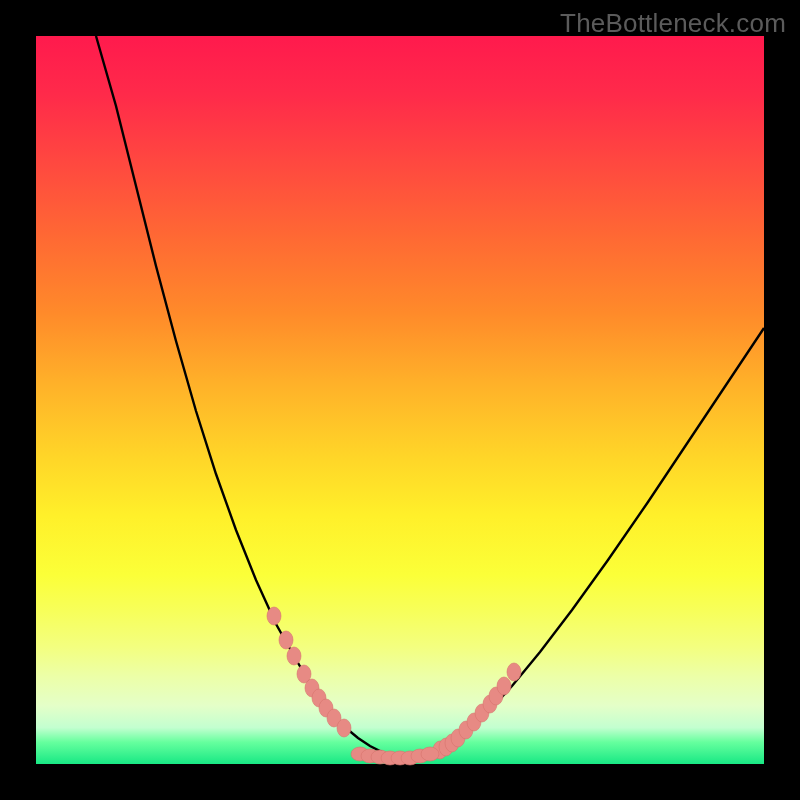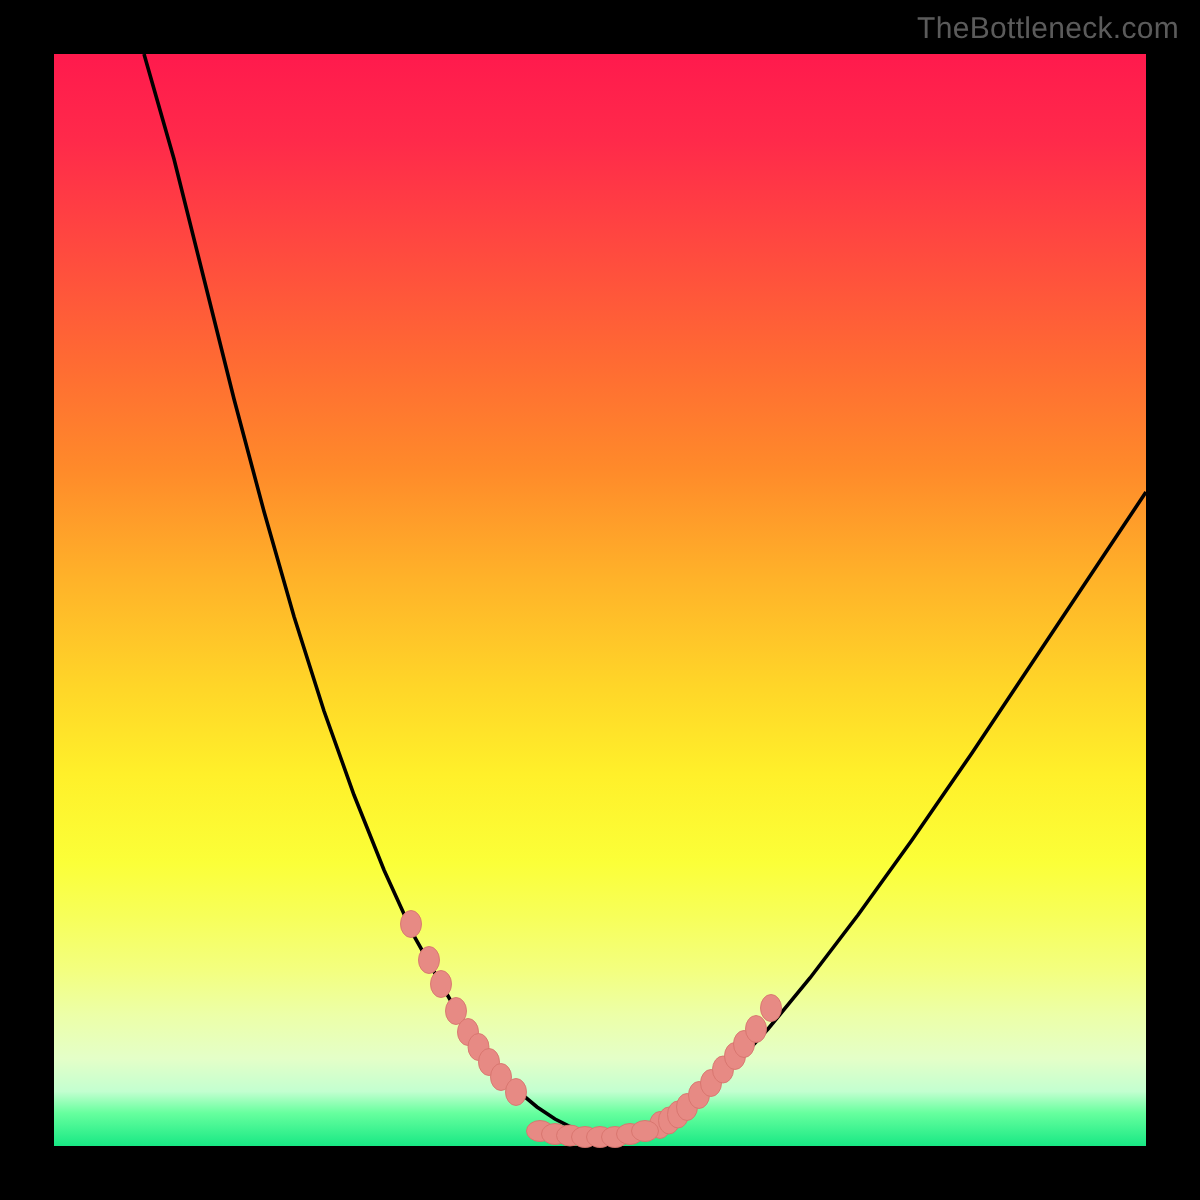--- a/index.html
+++ b/index.html
@@ -48,21 +48,21 @@
     left: 0;
     top: 0;
     width: 728px;
     height: 728px;
     overflow: visible;
   }
   .attribution {
     position: absolute;
     top: 8px;
     right: 14px;
-    font-size: 20px;
+    font-size: 26px;
     color: #5b5b5b;
     font-weight: 500;
     letter-spacing: 0.2px;
     user-select: none;
   }
 </style>
 </head>
 <body>
 
 <div class="frame">

